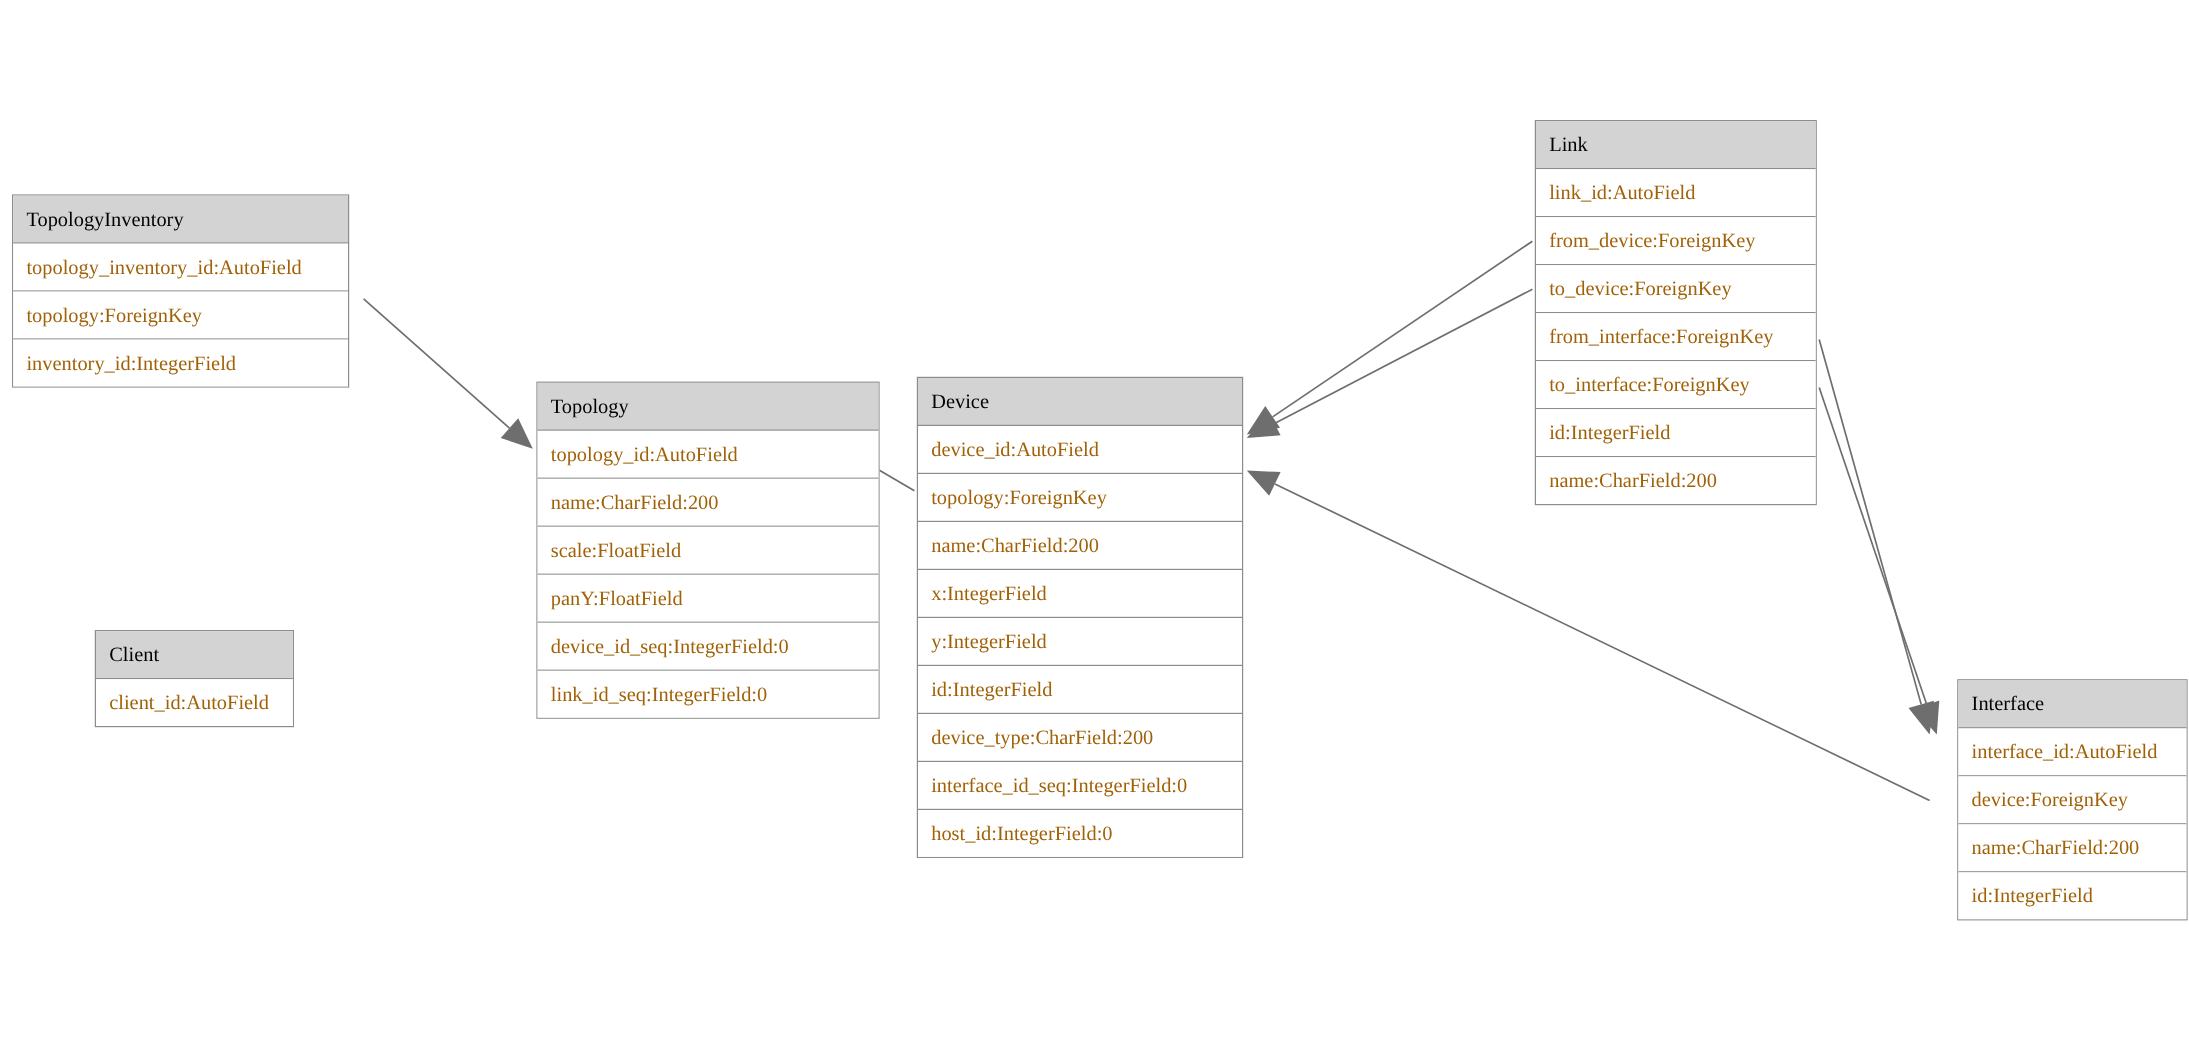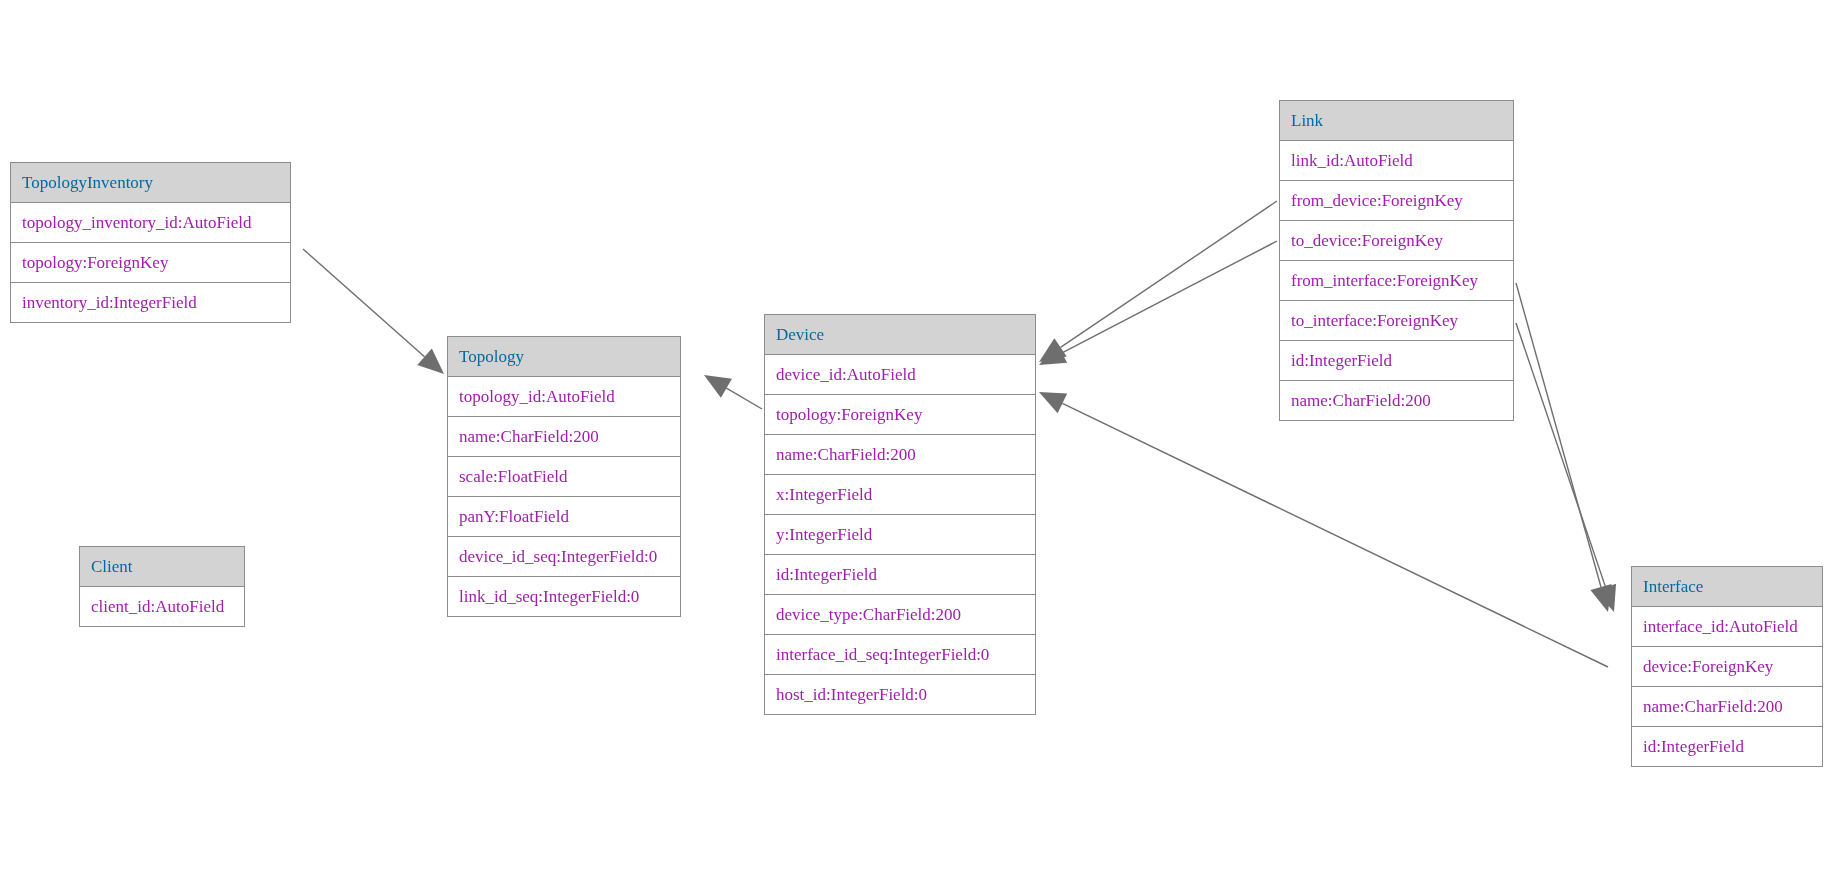--- a/index.html
+++ b/index.html
@@ -29,30 +29,30 @@
   .entity-box {
     position: absolute;
     border: 1px solid #8c8c8c;
     background: #ffffff;
     box-sizing: border-box;
     z-index: 2;
   }
   .entity-header {
     background: #d3d3d3;
     border-bottom: 1px solid #8c8c8c;
-    color: #0369a1;
+    color: #000000;
     font-size: 17px;
     line-height: 1;
     padding: 11px 0 11px 11px;
     box-sizing: border-box;
     white-space: nowrap;
     overflow: hidden;
   }
   .entity-field {
-    color: #a21caf;
+    color: #a16207;
     font-size: 17px;
     line-height: 1;
     padding: 11px 0 11px 11px;
     border-bottom: 1px solid #8c8c8c;
     box-sizing: border-box;
     white-space: nowrap;
     overflow: hidden;
     background: #ffffff;
   }
   .entity-field:last-child {
@@ -95,21 +95,21 @@
       </g>
     </svg>
 
   <div id="entity-layer">
       <div class="entity-box" style="left: 10px; top: 162px; width: 281px;">
         <div class="entity-header">TopologyInventory</div>
         <div class="entity-field">topology_inventory_id:AutoField</div>
         <div class="entity-field">topology:ForeignKey</div>
         <div class="entity-field">inventory_id:IntegerField</div>
       </div>
-      <div class="entity-box" style="left: 447px; top: 336px; width: 234px;">
+      <div class="entity-box" style="left: 447px; top: 318px; width: 286px;">
         <div class="entity-header">Topology</div>
         <div class="entity-field">topology_id:AutoField</div>
         <div class="entity-field">name:CharField:200</div>
         <div class="entity-field">scale:FloatField</div>
         <div class="entity-field">panY:FloatField</div>
         <div class="entity-field">device_id_seq:IntegerField:0</div>
         <div class="entity-field">link_id_seq:IntegerField:0</div>
       </div>
       <div class="entity-box" style="left: 764px; top: 314px; width: 272px;">
         <div class="entity-header">Device</div>
@@ -133,19 +133,19 @@
         <div class="entity-field">id:IntegerField</div>
         <div class="entity-field">name:CharField:200</div>
       </div>
       <div class="entity-box" style="left: 1610px; top: 566px; width: 192px; margin-left: 21px;">
         <div class="entity-header">Interface</div>
         <div class="entity-field">interface_id:AutoField</div>
         <div class="entity-field">device:ForeignKey</div>
         <div class="entity-field">name:CharField:200</div>
         <div class="entity-field">id:IntegerField</div>
       </div>
-      <div class="entity-box" style="left: 79px; top: 525px; width: 166px; margin-top: 21px;">
+      <div class="entity-box" style="left: 79px; top: 525px; width: 166px;">
         <div class="entity-header">Client</div>
         <div class="entity-field">client_id:AutoField</div>
       </div>
     </div>
 
 </div>
 
 </body></html>

